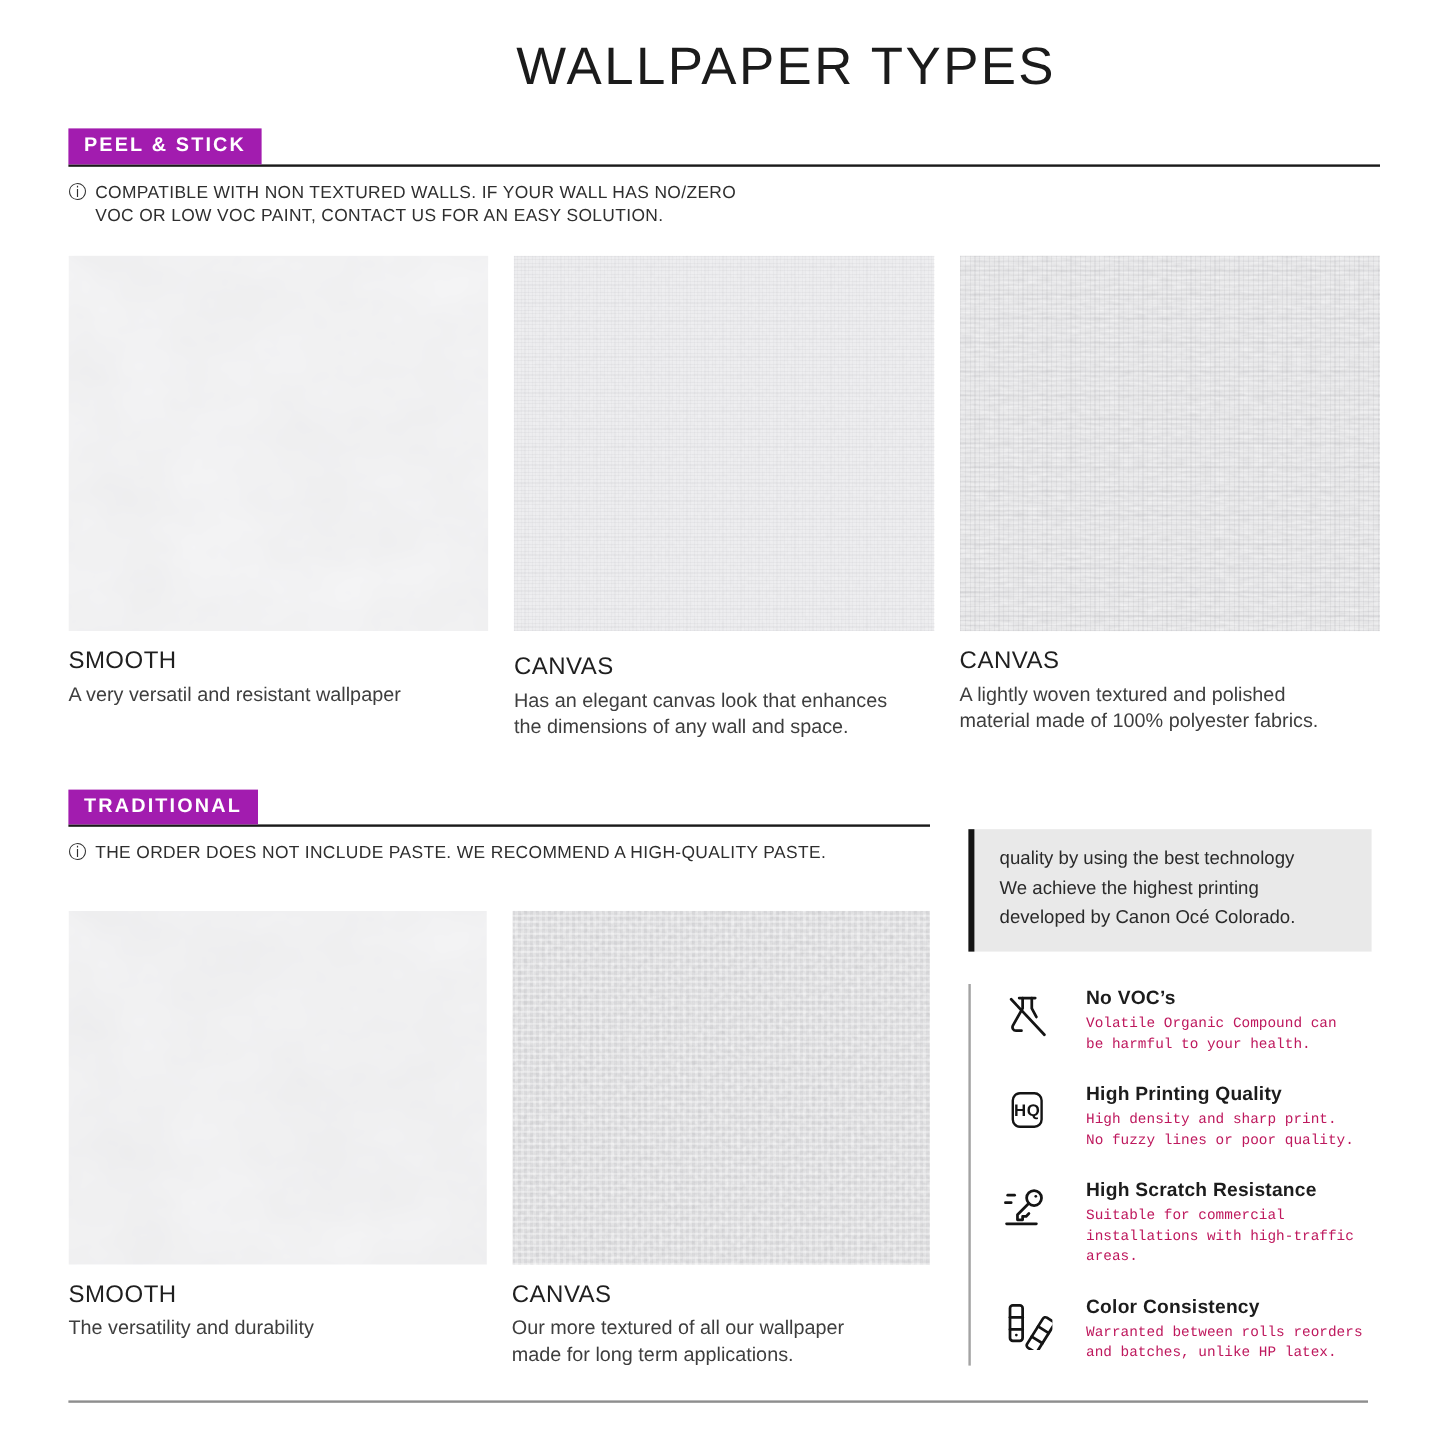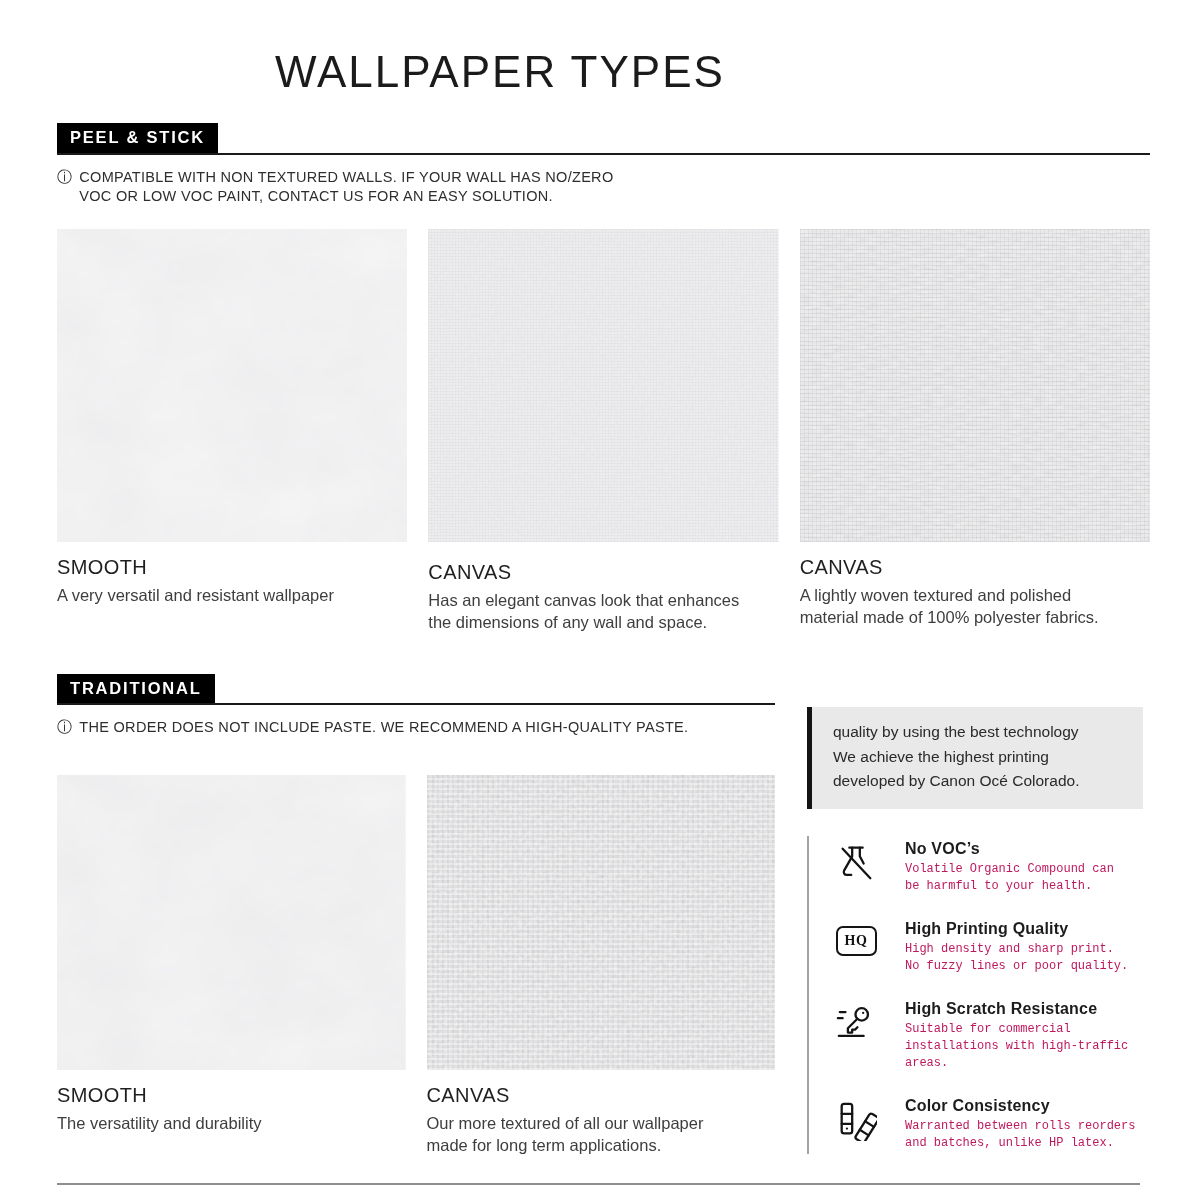--- a/index.html
+++ b/index.html
@@ -6,33 +6,33 @@
   html, body { margin: 0; padding: 0; background: #ffffff; }
   body {
     width: 1200px; height: 1200px;
     font-family: "Liberation Sans", "DejaVu Sans", sans-serif;
     color: #222;
   }
   .page { position: relative; width: 1200px; height: 1200px; overflow: hidden; padding: 0 50px 0 57px; }
 
   
   .title {
-    margin: 0; padding-top: 48px;
+    margin: 0; padding-top: 32px;
     width: 760px; margin-left: 63px;
-    text-align: center;
+    text-align: right;
     font-size: 44px; font-weight: 500; letter-spacing: 2px;
     color: #1b1b1b; line-height: 1.1;
   }
 
   
   .sec-head { border-bottom: 2.5px solid #1a1a1a; line-height: 0; }
   .sec-head-1 { margin-top: 27px; width: 1093px; }
   .sec-head-2 { width: 718px; }
   .sec-label {
-    display: inline-block; background: #000000; color: #ffffff;
+    display: inline-block; background: #a21caf; color: #ffffff;
     font-size: 16.5px; font-weight: 700; letter-spacing: 1.8px;
     line-height: 1; padding: 6px 13px 7px;
   }
 
   
   .note { margin-top: 13px; display: flex; gap: 7px; align-items: flex-start;
     font-size: 14.5px; letter-spacing: .3px; color: #2e2e2e; line-height: 1.35; font-weight: 500; }
   .note-icon { font-size: 15px; line-height: 1.25; }
   .note-line { display: block; }
 
@@ -81,24 +81,24 @@
   
   .features { margin-top: 27px; border-left: 2px solid #a3a3a3; padding: 4px 0 2px 24px; }
   .feature { display: flex; gap: 26px; margin-bottom: 25px; }
   .feature:last-child { margin-bottom: 0; }
   .f-icon { width: 46px; min-width: 46px; height: 46px; display: flex; align-items: flex-start; justify-content: center; padding-top: 2px; }
   .f-text { flex: 1; }
   .f-title { margin: 0 0 3px; font-size: 16px; font-weight: 700; color: #1c1c1c; letter-spacing: .2px; }
   .f-desc { margin: 0; font-size: 12px; color: #be185d; line-height: 1.42; font-family: Liberation Mono, monospace; }
   .f-desc span { display: block; }
   .hq-badge {
-    width: 41px; height: 30px; margin-top: 4px;
+    width: 26px; height: 30px; margin-top: 4px;
     border: 2.5px solid #141414; border-radius: 7px;
     display: flex; align-items: center; justify-content: center;
-    font-weight: 700; font-size: 14px; letter-spacing: .5px; color: #141414; font-family: Liberation Serif, serif;
+    font-weight: 700; font-size: 14px; letter-spacing: .5px; color: #141414;
   }
 
   
   .bottom-rule { margin-top: 26px; width: 1083px; border-top: 2px solid #8e8e8e; height: 0; }
 
   svg.icon { display: block; }
 </style>
 </head>
 <body>
 

